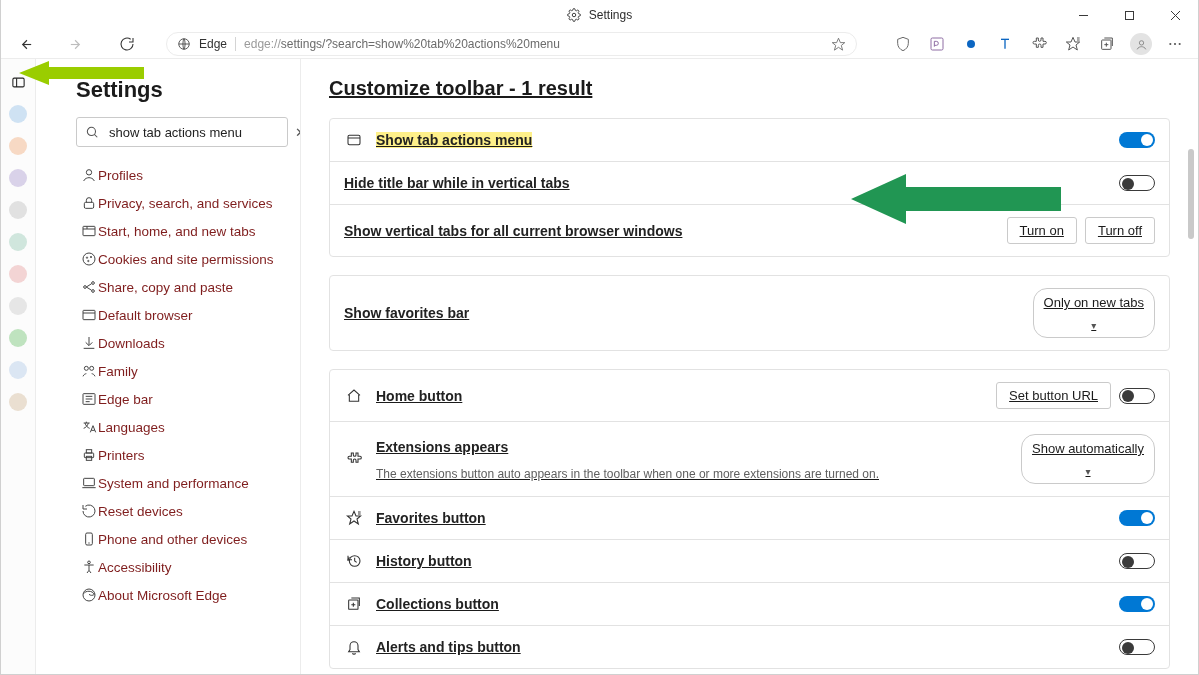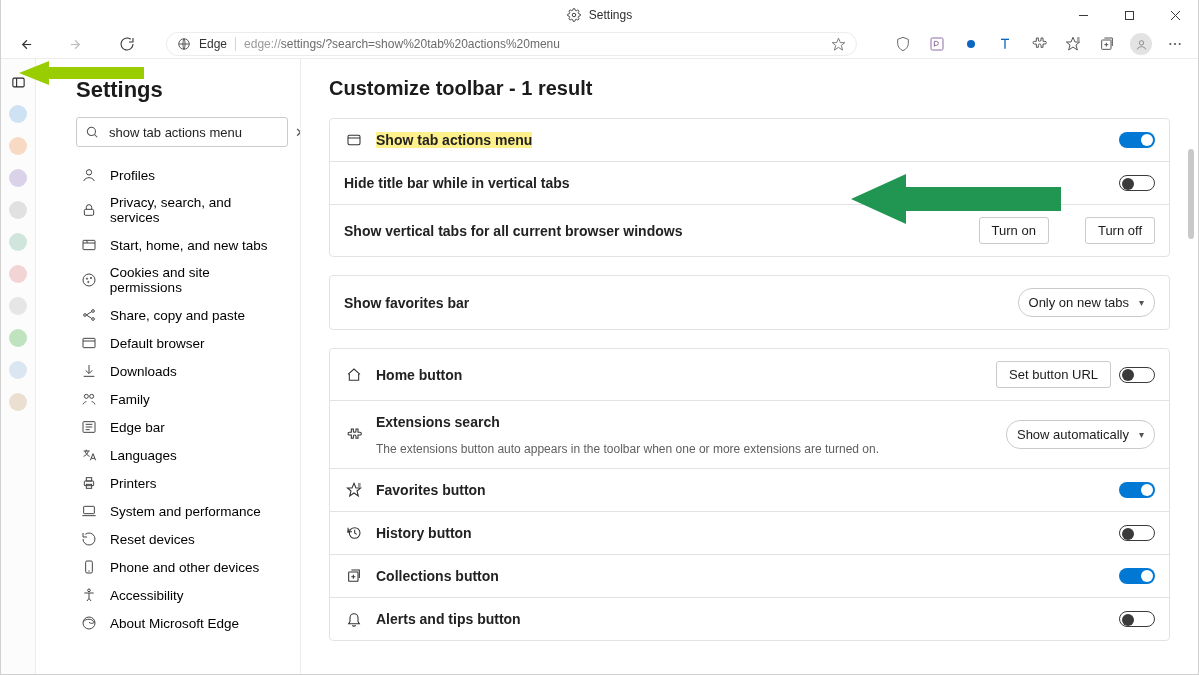--- a/index.html
+++ b/index.html
@@ -47,46 +47,46 @@
   .anno-lime svg{width:100%;height:100%;}
 
   
   .settings{flex:1;display:flex;overflow:hidden;}
   .sidebar{width:265px;border-right:1px solid var(--border-soft);padding:18px 12px 0 40px;overflow-y:auto;}
   .sidebar h1{font-size:22px;font-weight:700;margin:0 0 14px 0;}
   .searchbox{display:flex;align-items:center;border:1px solid var(--btn-border);border-radius:3px;height:30px;padding:0 8px;gap:8px;margin-bottom:14px;}
   .searchbox input{flex:1;border:none;outline:none;font-size:13px;color:#222;}
   .searchbox .x{color:#555;cursor:pointer;font-size:13px;}
   .nav{display:flex;flex-direction:column;gap:0;}
-  .nav-item{display:flex;align-items:center;gap:12px;padding:6px 4px;font-size:13.5px;color:#000000;cursor:pointer;border-radius:3px;}
+  .nav-item{display:flex;align-items:center;gap:0;padding:6px 4px;font-size:13.5px;color:#7f1d1d;cursor:pointer;border-radius:3px;}
   .nav-item .ni-ico{width:18px;display:flex;align-items:center;justify-content:center;color:#444;}
 
   
-  .content{flex:1;overflow-y:auto;padding:18px 28px 40px 28px;}
+  .content{flex:1;overflow-y:auto;padding:18px 28px 40px 28px;text-decoration:underline;}
   .content h2{font-size:20px;font-weight:600;margin:0 0 18px 0;}
   .card{border:1px solid var(--row-border);border-radius:4px;margin-bottom:18px;background:#fff;overflow:hidden;}
   .row{display:flex;align-items:center;padding:12px 14px;border-top:1px solid var(--row-border);}
   .row:first-child{border-top:none;}
   .row .row-ico{width:20px;display:flex;align-items:center;justify-content:center;margin-right:12px;color:#3a3a3a;}
   .row .row-label{font-size:14px;font-weight:600;color:#222;}
   .row .row-sub{font-size:12px;color:var(--fg-subtle);margin-top:11px;}
   .row .row-mid{flex:1;}
   .row .row-end{display:flex;align-items:center;gap:8px;}
   .row.heading{font-size:14px;font-weight:600;padding:14px 14px;}
   .hl{background:var(--highlight);}
 
   .toggle{width:36px;height:16px;border-radius:10px;position:relative;cursor:pointer;}
   .toggle.on{background:var(--blue);}
   .toggle.off{background:#fff;border:1px solid var(--grey-dot);}
   .toggle .knob{position:absolute;top:1.5px;width:12px;height:12px;border-radius:50%;}
   .toggle.on .knob{right:2px;background:#fff;}
   .toggle.off .knob{left:2px;background:var(--grey-dot);}
 
-  .pillbtn{border:1px solid var(--btn-border);border-radius:3px;padding:5px 12px;font-size:13px;background:#fff;cursor:pointer;margin-left:28px;}
-  .dropdown{border:1px solid var(--btn-border);border-radius:14px;padding:6px 10px;font-size:13px;display:flex;align-items:center;gap:10px;cursor:pointer;background:#fff;}
+  .pillbtn{border:1px solid var(--btn-border);border-radius:3px;padding:5px 12px;font-size:13px;background:#fff;cursor:pointer;}
+  .dropdown{border:1px solid var(--btn-border);border-radius:14px;padding:6px 10px;font-size:13px;display:flex;align-items:center;gap:10px;cursor:pointer;background:#fff;flex-direction:column;}
   .dropdown .chev{font-size:10px;color:#555;}
 
   
   .anno-green{position:absolute;left:550px;top:115px;width:210px;height:50px;pointer-events:none;}
   .anno-green svg{width:100%;height:100%;}
 
   .content-wrap{position:relative;}
 
   
   .scrollbar{position:absolute;right:0;top:60px;bottom:0;width:14px;}
@@ -489,21 +489,21 @@
                   <div class="knob"></div>
                 </div>
               </div>
             </div>
             <div class="row">
               <div class="row-ico">
                 <svg width="16" height="16" viewBox="0 0 24 24" fill="none" stroke="#333" stroke-width="1.6">
                   <path d="M8 3h3v3a2 2 0 1 0 4 0V3h3v5h3a2 2 0 1 1 0 4h-3v5h-3v-3a2 2 0 1 0-4 0v3H8v-5H5a2 2 0 1 1 0-4h3z"></path>
                 </svg>
               </div>
-              <div class="row-mid"><span class="row-label">Extensions search</span><div class="row-sub">The extensions button auto appears in the toolbar when one or more extensions are turned on.</div></div>
+              <div class="row-mid"><span class="row-label">Extensions appears</span><div class="row-sub">The extensions button auto appears in the toolbar when one or more extensions are turned on.</div></div>
               <div class="row-end">
                 <div class="dropdown">
                   <span>Show automatically</span>
                   <span class="chev">▾</span>
                 </div>
               </div>
             </div>
             <div class="row">
               <div class="row-ico">
                 <svg width="16" height="16" viewBox="0 0 24 24" fill="none" stroke="#333" stroke-width="1.6">

